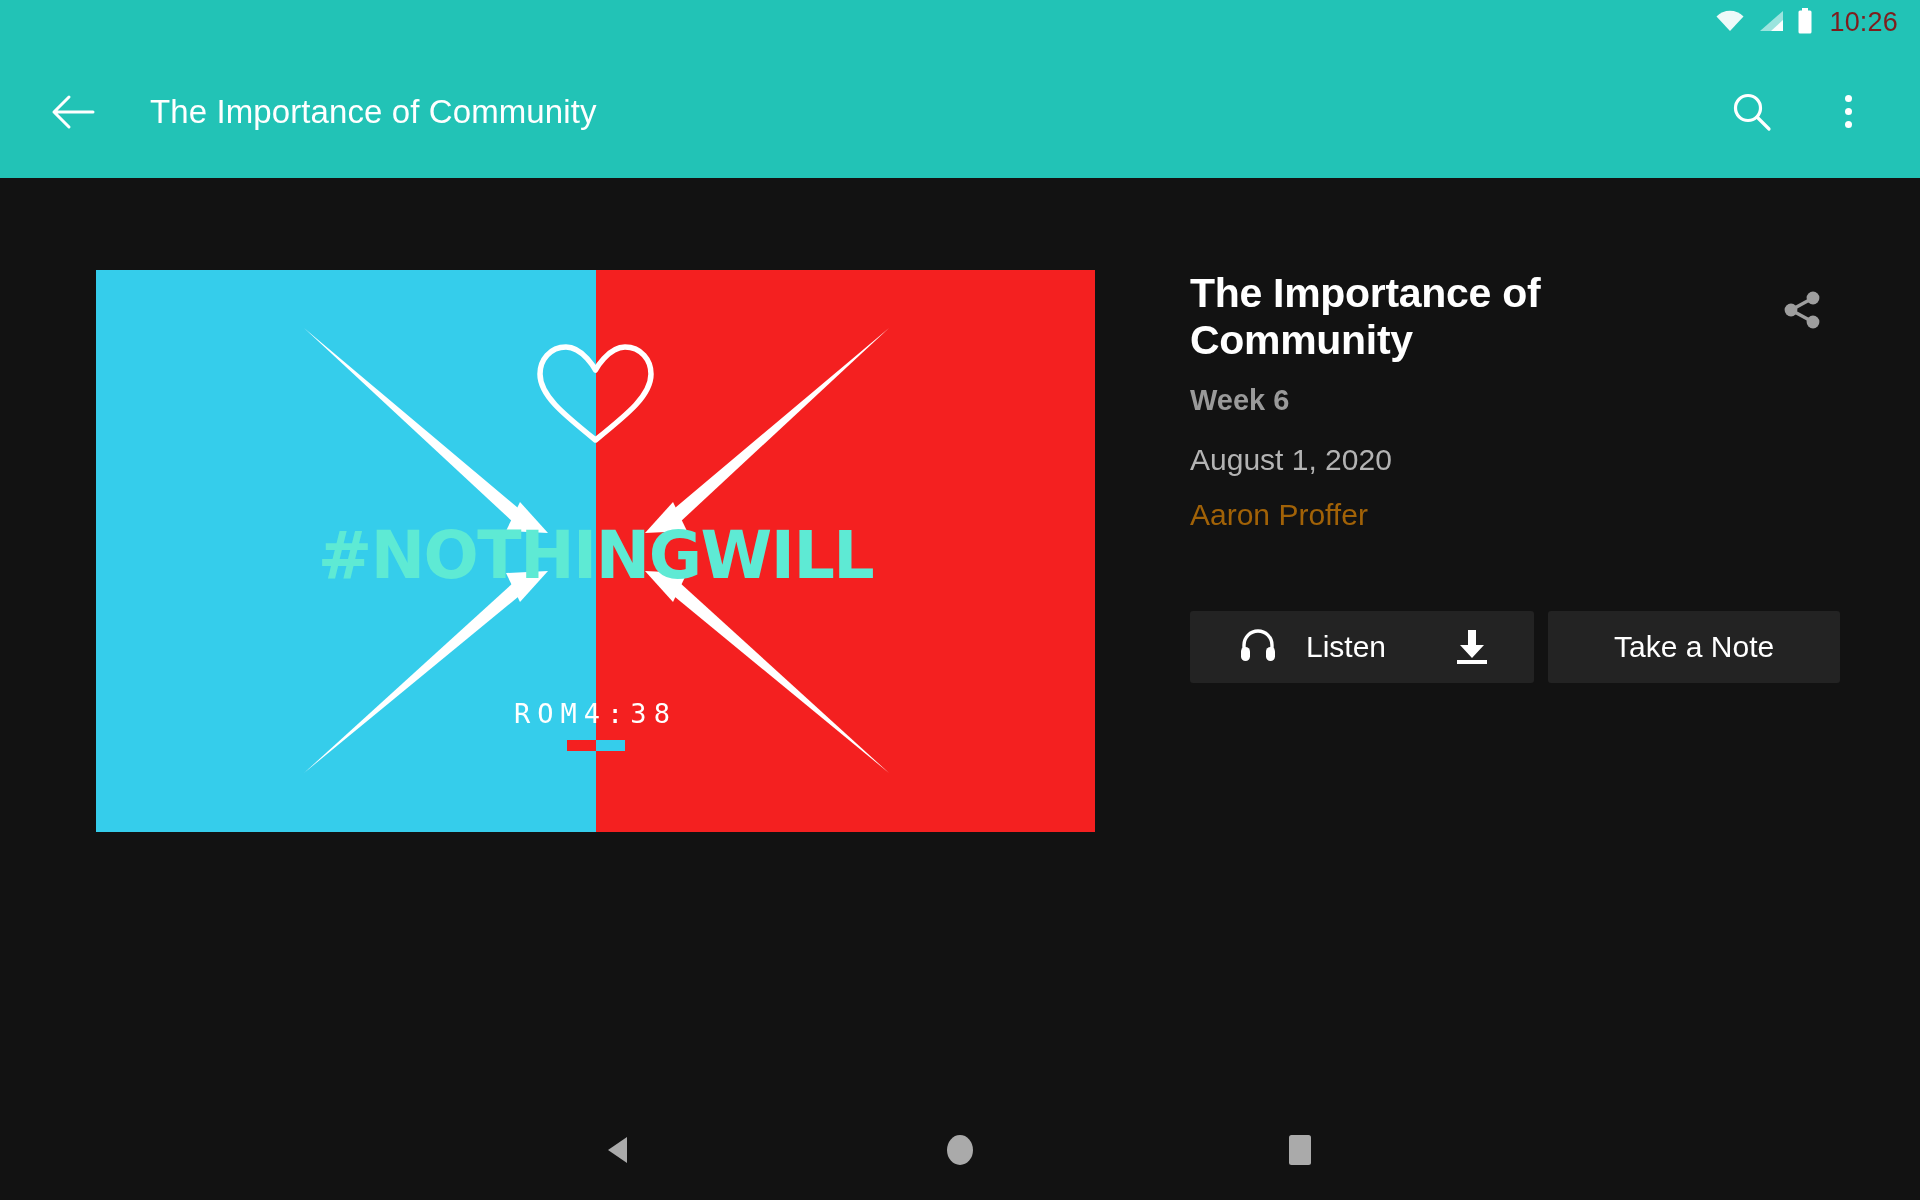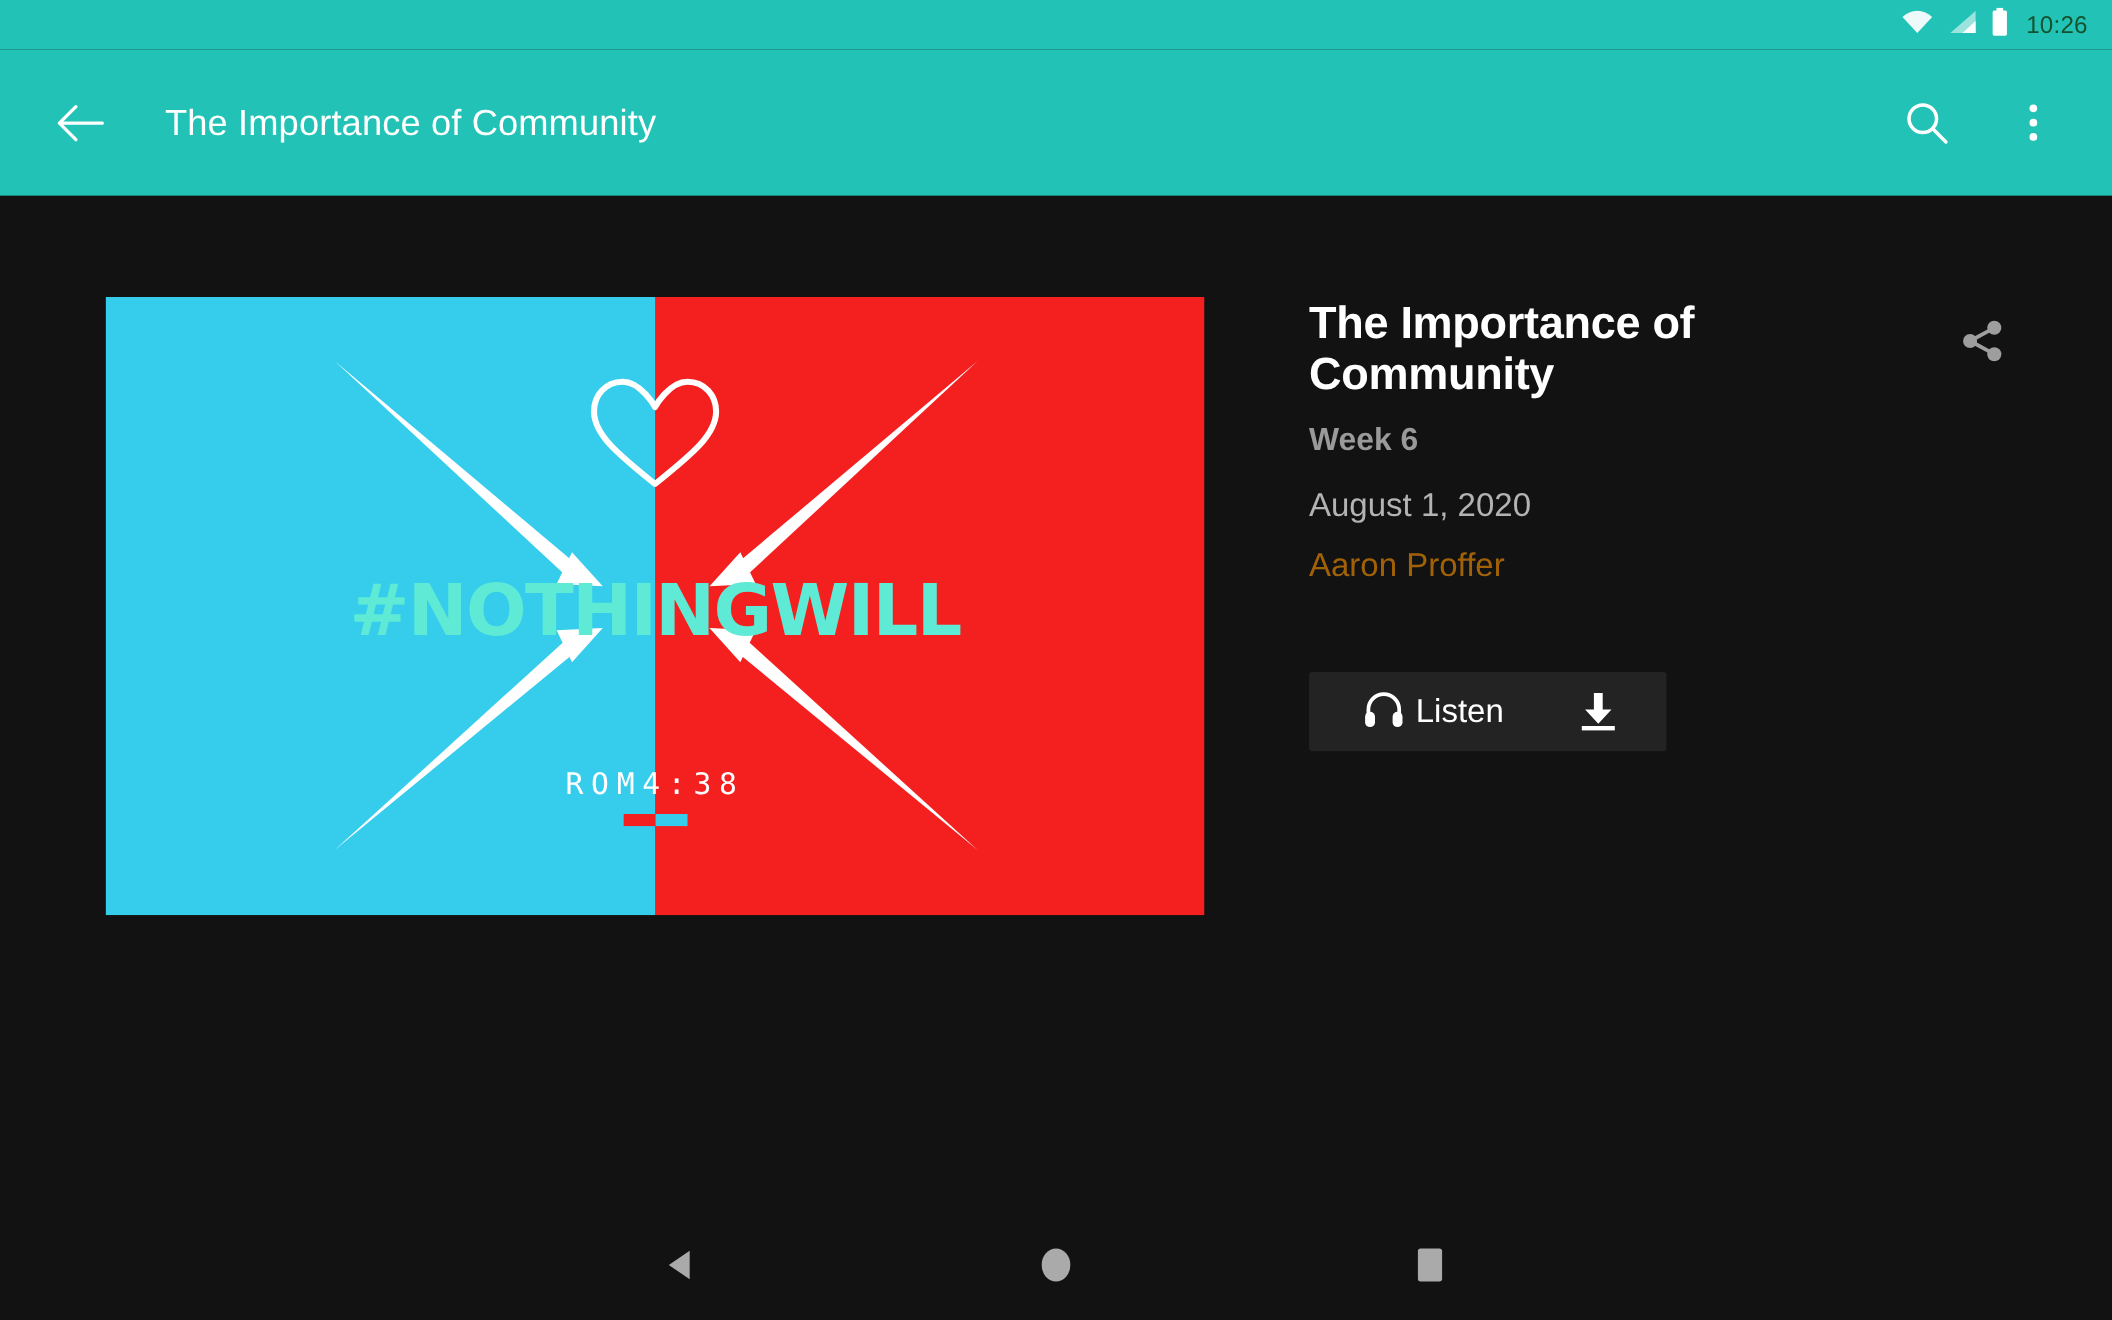--- a/index.html
+++ b/index.html
@@ -13,21 +13,21 @@
   
   #status-bar{
     position:absolute; top:0; left:0;
     width:1920px; height:45px;
     background:#22C3B6;
     display:flex; align-items:center; justify-content:flex-end;
     padding-right:22px; gap:13px;
   }
   .sb-icon{ display:block; }
   #status-time{
-    color:#14532d; font-size:22px; letter-spacing:.2px;
+    color:#7f1d1d; font-size:27px; letter-spacing:.2px;
     line-height:1; margin-left:3px; font-weight:400;
   }
 
   
   #app-bar{
     position:absolute; top:45px; left:0;
     width:1920px; height:133px;
     background:#22C3B6;
     display:flex; align-items:center;
   }
@@ -121,21 +121,21 @@
 
   #action-row{
     display:flex; align-items:center; margin-top:81px; gap:14px;
   }
   #listen-group{
     background:#232323; border-radius:3px; height:72px;
     display:flex; align-items:center; cursor:pointer;
     padding:0 14px;
   }
   #listen-button{
-    display:flex; align-items:center; gap:11px;
+    display:flex; align-items:center; gap:30px;
     padding:0 38px 0 36px; height:100%; cursor:pointer;
   }
   #listen-label{ color:#ffffff; font-size:30px; line-height:1; }
   #download-button{
     display:flex; align-items:center; justify-content:center;
     width:96px; height:100%; cursor:pointer;
   }
   #note-button{
     background:#232323; border-radius:3px; height:72px;
     display:flex; align-items:center; justify-content:center;
@@ -277,20 +277,23 @@
           </span>
           <span id="listen-label">Listen</span>
         </div>
         <div id="download-button">
           <svg width="40" height="42" viewBox="0 0 40 42">
             <path d="M16 4 L24 4 L24 19 L32 19 L20 32 L8 19 L16 19 Z" fill="#ffffff"></path>
             <rect x="5" y="34" width="30" height="4" fill="#ffffff"></rect>
           </svg>
         </div>
       </div>
+      <div id="note-button">
+        <span id="note-label">Take a Note</span>
+      </div>
     </div>
   </div>
 </div>
 
 <div id="nav-bar">
   <div id="nav-back">
     <svg width="34" height="34" viewBox="0 0 34 34">
       <path d="M24 4 L24 30 L5 17 Z" fill="#AAAAAA"></path>
     </svg>
   </div>

